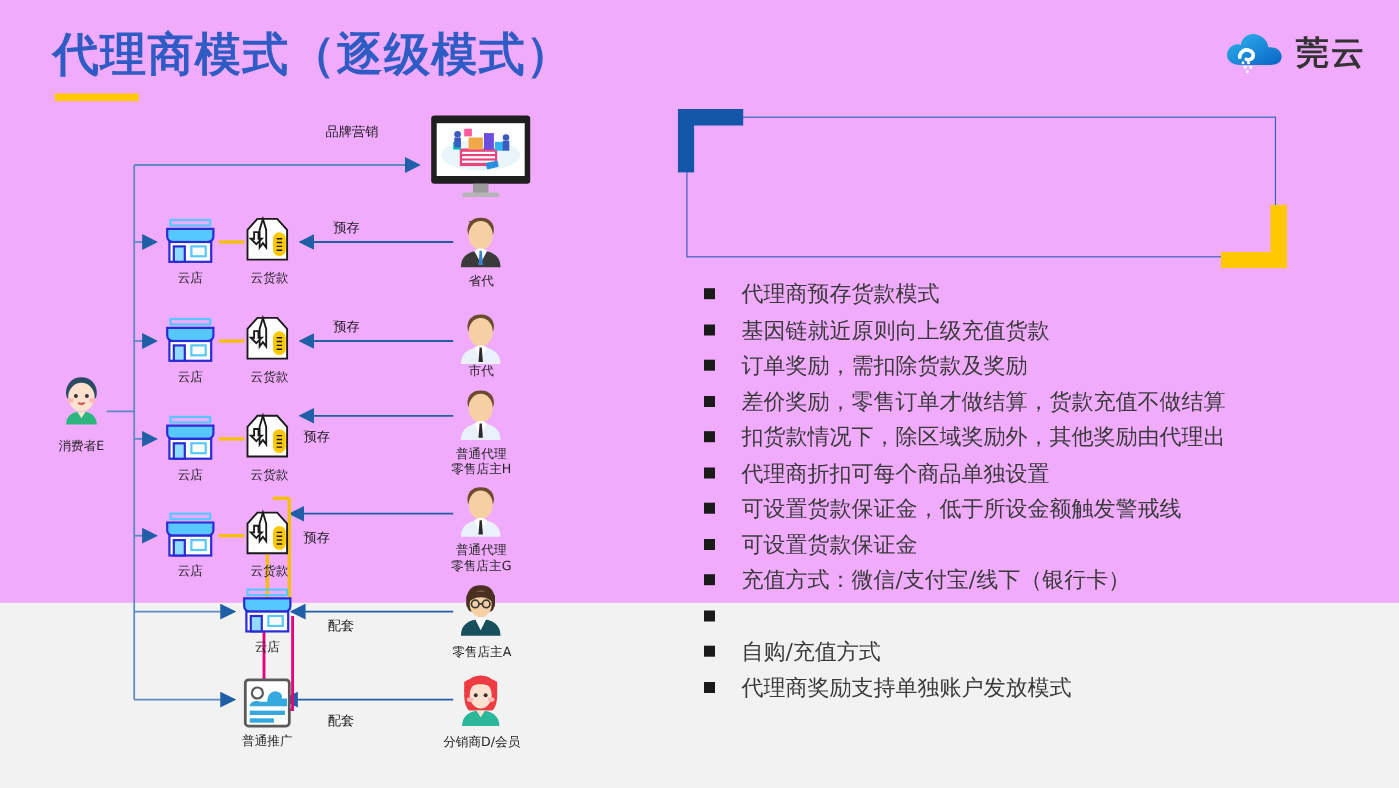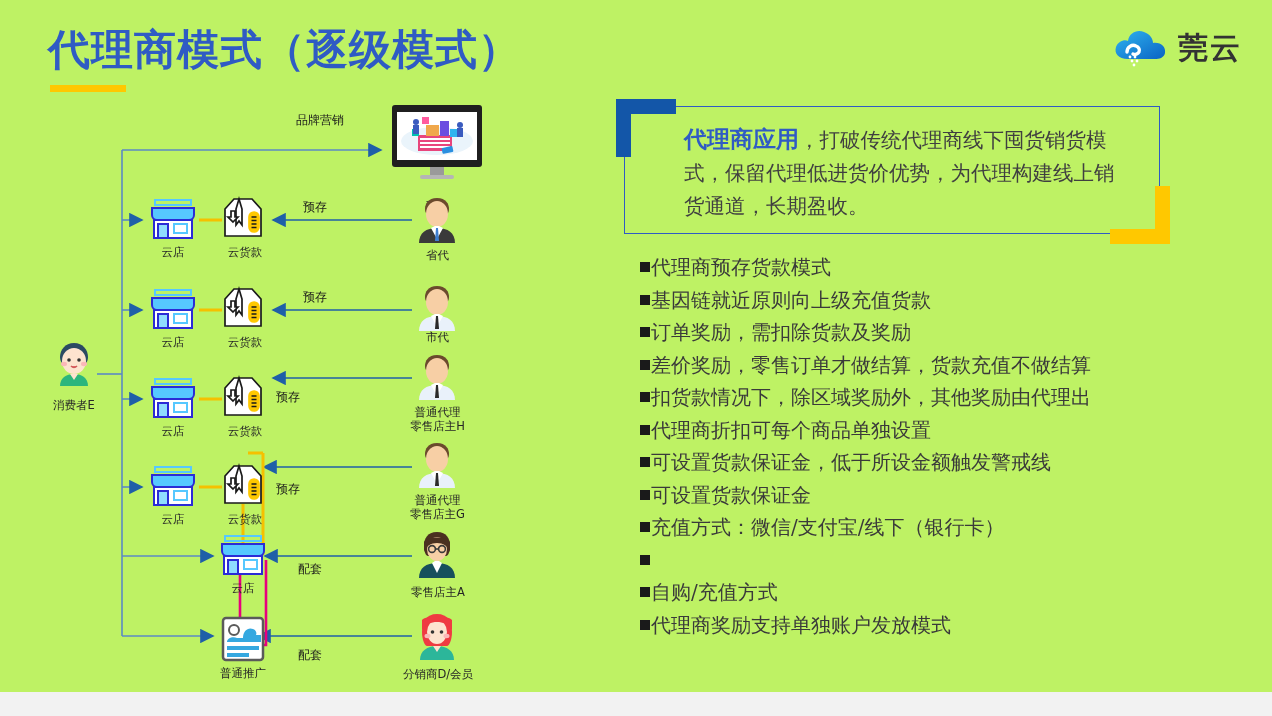--- a/index.html
+++ b/index.html
@@ -2,21 +2,21 @@
 <html><head>
 <meta charset="utf-8">
 <style>
   * { box-sizing: border-box; margin: 0; padding: 0; }
   html, body {
     width: 1272px; height: 716px;
     background: #f2f2f2;
     font-family: "Liberation Sans", "DejaVu Sans", sans-serif;
     overflow: hidden;
   }
-  #slide { position: relative; width: 1272px; height: 692px; background: #bef264; }
+  #slide { position: relative; width: 1272px; height: 548px; background: #f0abfc; }
 
   
   #title {
     position: absolute; left: 48px; top: 22px;
     font-size: 42px; font-weight: 700; color: #2f5bc4;
     letter-spacing: 1px; white-space: nowrap;
   }
   #title-underline {
     position: absolute; left: 50px; top: 85px;
     width: 76px; height: 7px; background: #ffc800;
@@ -44,21 +44,21 @@
   }
   #callout-text {
     position: absolute; left: 684px; top: 122px; width: 450px;
     font-size: 20.5px; line-height: 33px; color: #404040;
     font-family: "DejaVu Serif", "Liberation Serif", serif;
   }
   #callout-text .hl { color: #2f5bc4; font-size: 23px; font-weight: 700; }
 
   
   #bullets { position: absolute; left: 640px; top: 252px; width: 600px; }
-  .bullet { display: flex; align-items: flex-start; gap: 1px; height: 32.5px; }
+  .bullet { display: flex; align-items: flex-start; gap: 24px; height: 32.5px; }
   .bullet .sq { width: 10px; height: 10px; background: #1a1a1a; margin-top: 10px; flex: none; }
   .bullet .txt {
     font-size: 20px; color: #3a3a3a; white-space: nowrap; line-height: 30px;
     font-family: "DejaVu Serif", "Liberation Serif", serif;
   }
 
   
   #diagram { position: absolute; left: 0; top: 0; width: 620px; height: 716px; }
   .lbl {
     position: absolute; font-size: 11.5px; color: #262626; white-space: nowrap;
@@ -97,21 +97,20 @@
           <circle cx="26" cy="35" r="1.4" fill="#fff"></circle>
         <circle cx="23" cy="39" r="1.4" fill="#fff"></circle>
       </svg>
     </span>
     <span id="logo-text">莞云</span>
   </div>
 
   <div id="callout"></div>
   <div id="callout-corner-tl"></div>
   <div id="callout-corner-br"></div>
-  <div id="callout-text"><span class="hl">代理商应用</span><span>，打破传统代理商线下囤货销货模式，保留代理低进货价优势，为代理构建线上销货通道，长期盈收。</span></div>
 
   <div id="bullets">
     <div class="bullet">
         <span class="sq"></span>
         <span class="txt">代理商预存货款模式</span>
       </div>
     <div class="bullet">
         <span class="sq"></span>
         <span class="txt">基因链就近原则向上级充值货款</span>
       </div>

